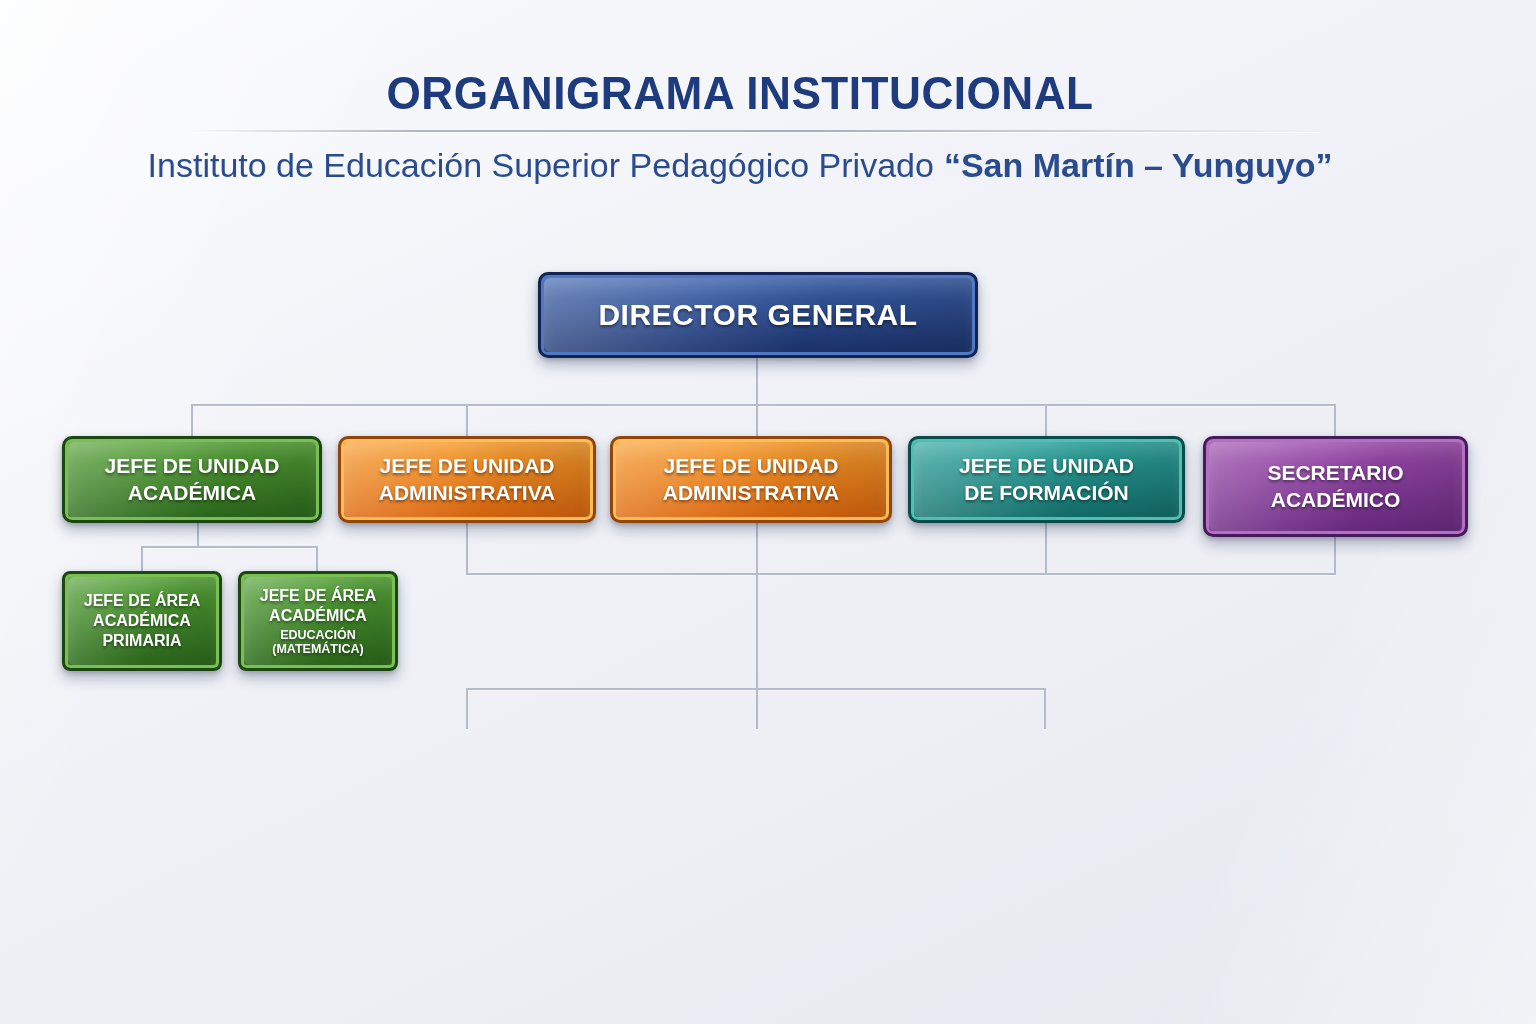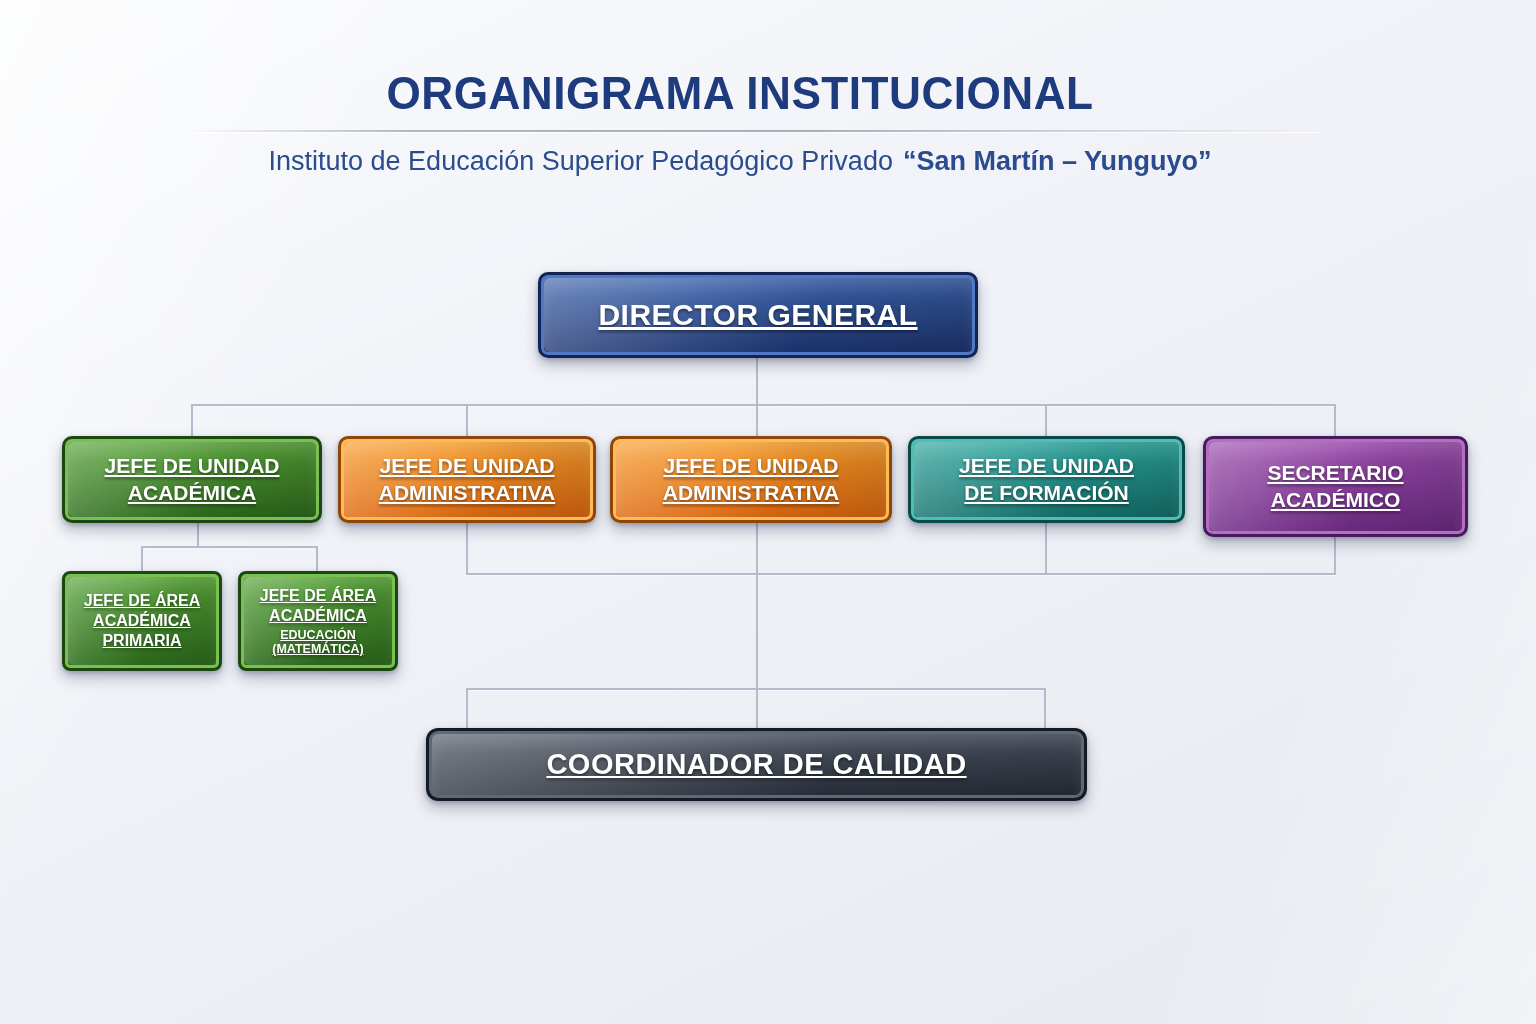--- a/index.html
+++ b/index.html
@@ -43,21 +43,21 @@
     position: absolute;
     left: 190px; top: 130px;
     width: 1130px; height: 2px;
     background: linear-gradient(90deg, rgba(176,181,194,0) 0%, #b0b5c2 20%, #a8aebc 55%, rgba(176,181,194,0) 100%);
     box-shadow: 0 1px 0 rgba(255,255,255,.9);
   }
   .page-subtitle {
     margin: 0;
     position: absolute;
     left: 0; right: 0; top: 146px;
-    font-size: 27px;
+    font-size: 34px;
     color: #2a4c8e;
   }
   .page-subtitle strong { margin-left: 10px; font-weight: 700; }
 
   
   .connector {
     position: absolute;
     background: #b3bbcc;
     box-shadow: 0 1px 0 rgba(255,255,255,.55);
   }
@@ -94,21 +94,20 @@
       rgba(255,255,255,.08) 38%,
       rgba(0,0,0,.06) 62%,
       rgba(0,0,0,.16) 100%);
     pointer-events: none;
   }
   .node .label, .node .sublabel {
     position: relative;
     z-index: 1;
     white-space: pre-line;
     line-height: 1.25;
-    text-decoration: underline;
   }
   .node .sublabel { line-height: 1.15; margin-top: 2px; text-align: center; }
 </style>
 </head>
 <body>
 
 <div class="canvas">
 
   <div class="header-wrap">
     <h1 class="page-title">ORGANIGRAMA INSTITUCIONAL</h1>
@@ -177,17 +176,14 @@
 PRIMARIA</span>
   </div>
 
   <div class="node" style="left: 238px; top: 571px; width: 160px; height: 100px; font-size: 16px; border-radius: 8px; --top: #55a236; --bottom: #2c6a1c; --border: #1c4713; --inner: #79bf52;">
     <span class="label">JEFE DE ÁREA
 ACADÉMICA</span>
     <span class="sublabel" style="font-size:12.5px;">EDUCACIÓN
 (MATEMÁTICA)</span>
   </div>
 
-  <div class="node" style="left: 426px; top: 728px; width: 661px; height: 73px; font-size: 29px; letter-spacing: 0.5px; border-radius: 12px; --top: #4e5765; --bottom: #272e39; --border: #151b23; --inner: #5e6876;">
-    <span class="label">COORDINADOR DE CALIDAD</span>
-  </div>
 
 </div>
 
 </body></html>

